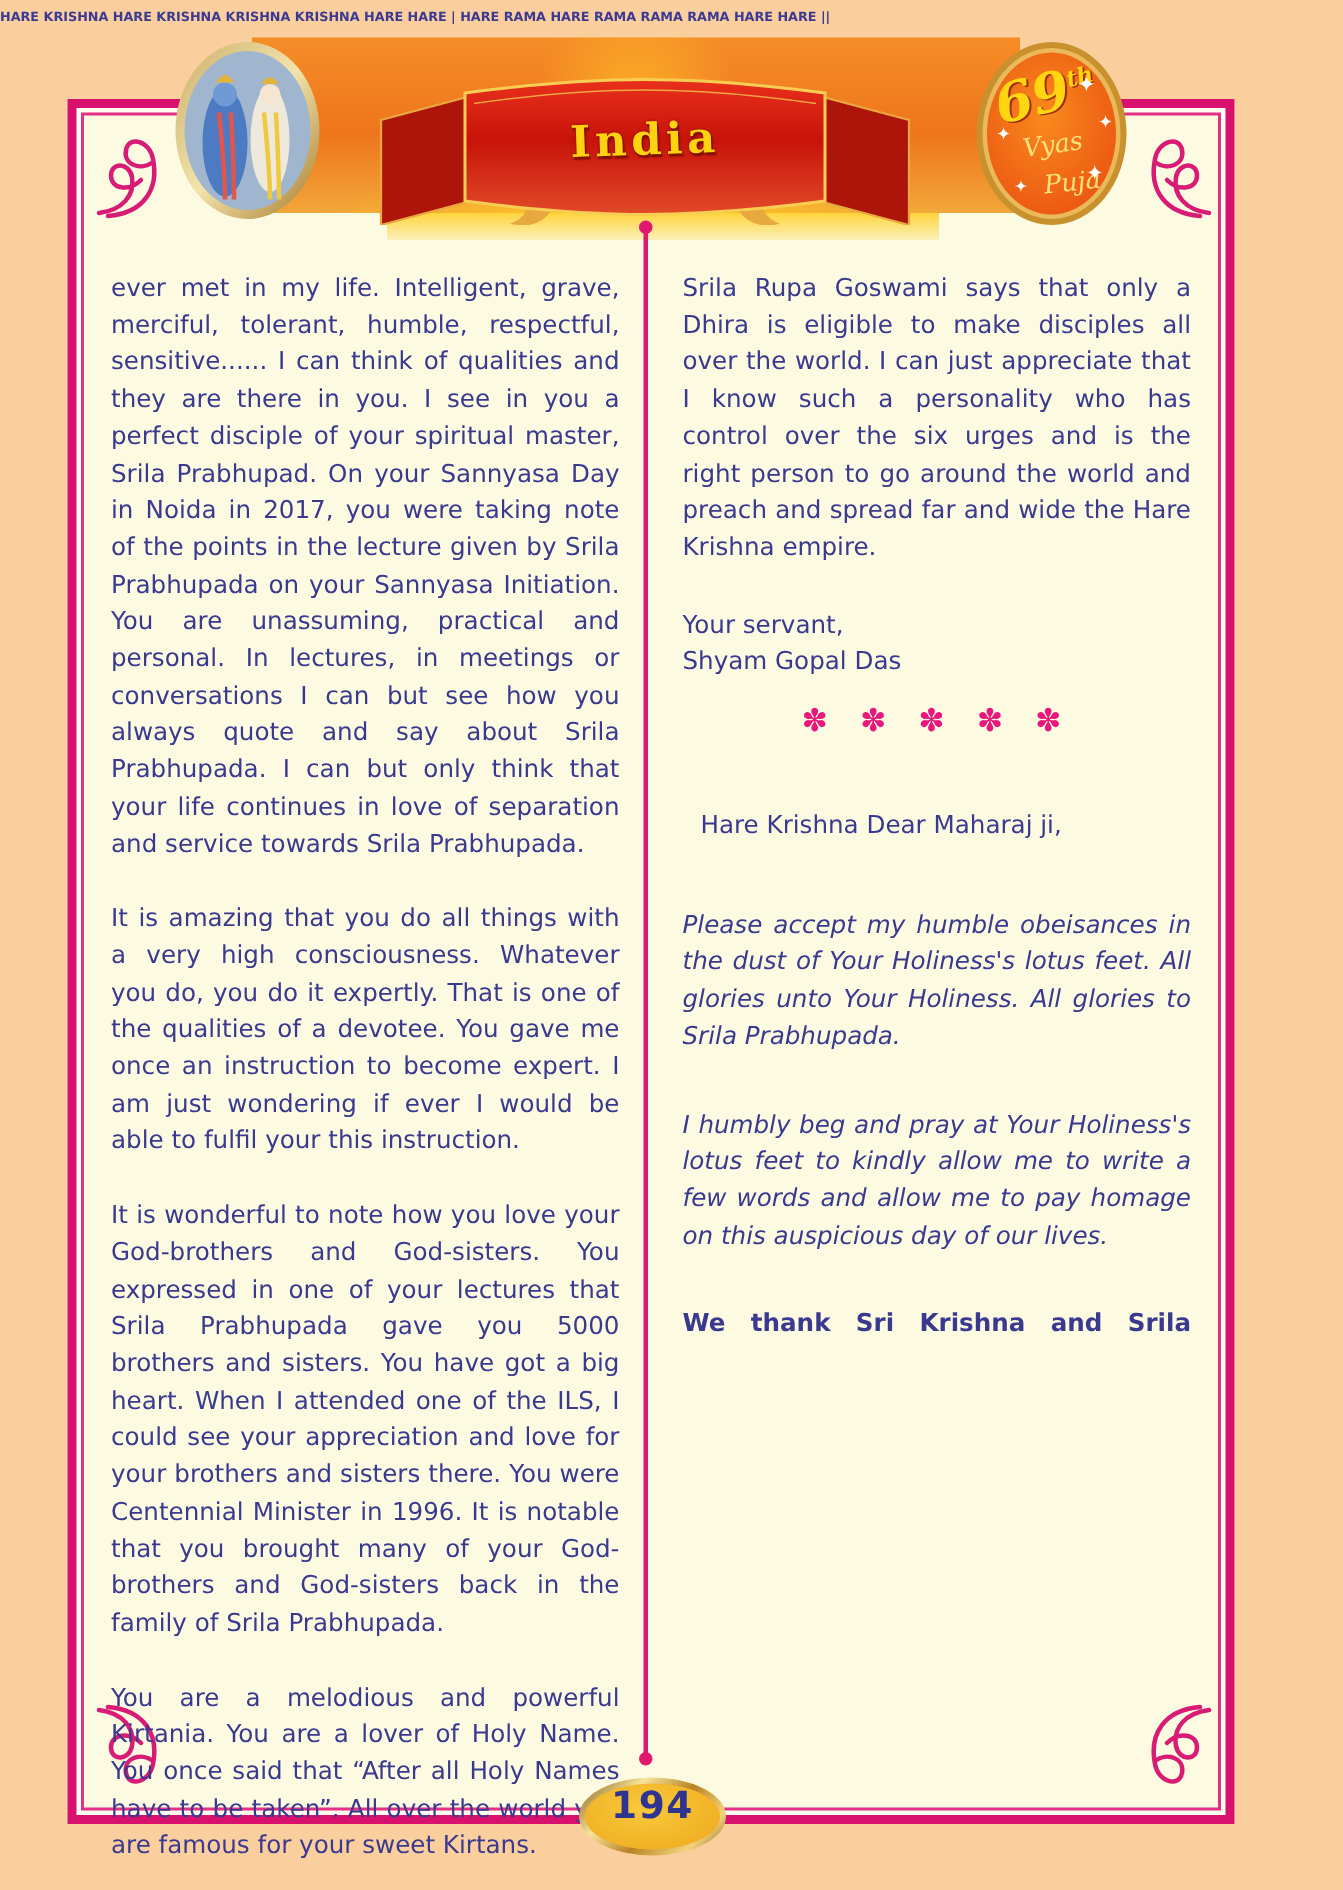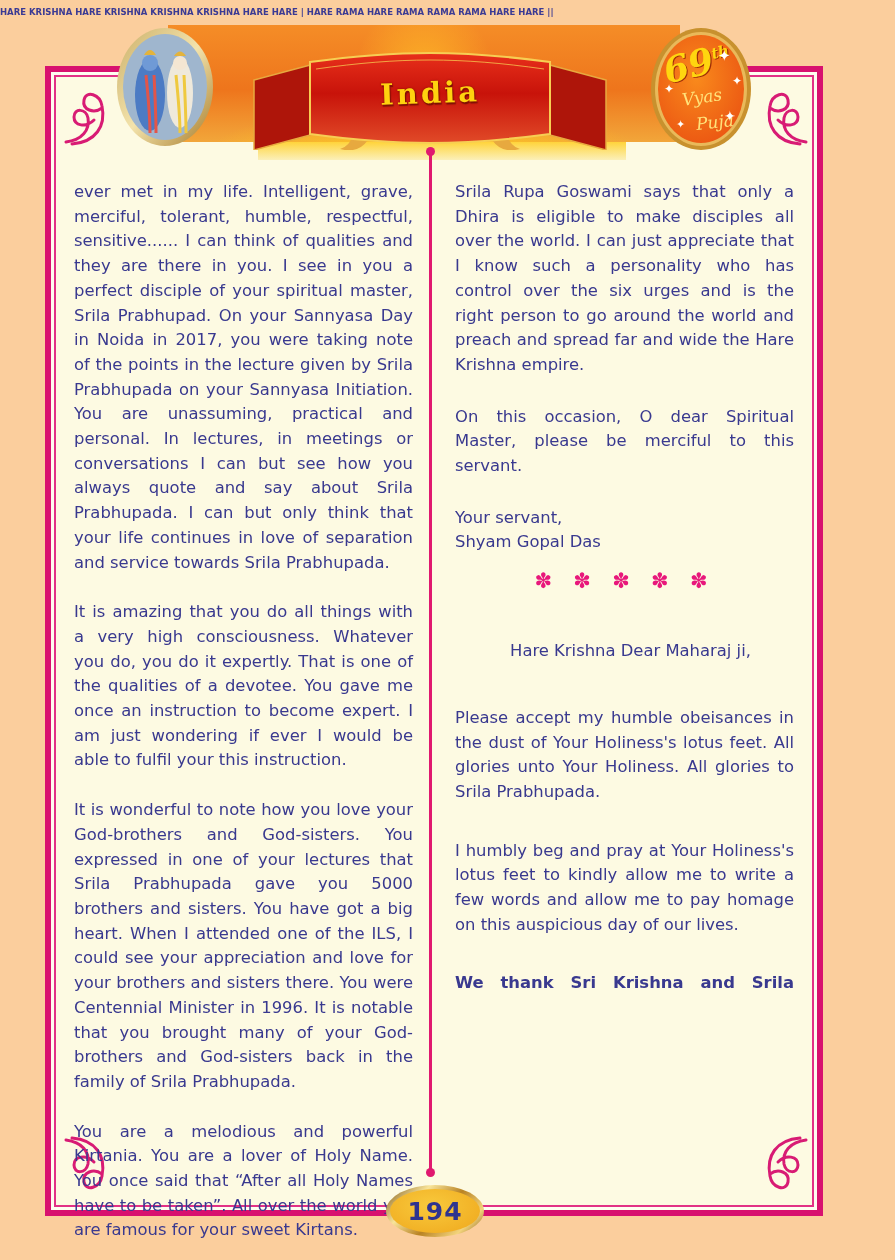--- a/index.html
+++ b/index.html
@@ -83,37 +83,37 @@
     margin:4px 0 25px 0;text-align:justify;font-size:16.4px;line-height:24.7px;
   }
   .col-right p{margin-bottom:27px;}
   .verse{white-space:pre-wrap;font-size:16.4px;line-height:24.7px;margin:0 0 27px 0;}
   .sig-line{font-size:16.4px;line-height:24.7px;}
   .sig-block{margin:0 0 14px 0;}
   .flower-divider{
     text-align:center;color:#E8177B;font-size:21px;letter-spacing:7px;
     margin:6px 0 46px 0;font-weight:bold;
   }
-  .salutation{font-size:16.4px;line-height:24.7px;margin:0 0 42px 12px;text-align:center;}
-  .mb-lg{margin-bottom:34px !important;}
+  .salutation{font-size:16.4px;line-height:24.7px;margin:0 0 42px 12px;}
+  .mb-lg{margin-bottom:34px !important;font-style:italic;}
   .mb-xl{margin-bottom:44px !important;}
   .bold-line{
     font-weight:bold;font-size:16.8px;text-align:justify;text-align-last:justify;
     margin:0;line-height:24.7px;
   }
   
   .page-badge{
     position:absolute;left:386px;top:1185px;width:98px;height:52px;z-index:8;
     border-radius:50%;
     background:linear-gradient(135deg,#7E5410 0%,#F8E49A 30%,#B98324 55%,#F3D47C 80%,#7E5410 100%);
   }
   .page-badge .inner{
     position:absolute;inset:4px;border-radius:50%;
     background:radial-gradient(ellipse at 45% 38%,#F8C93C,#EFA71C);
-    display:flex;align-items:center;justify-content:center;
+    display:flex;align-items:flex-start;justify-content:center;
   }
   .page-badge .inner span{
     font-weight:bold;font-size:25px;color:#2F3490;letter-spacing:1px;
   }
 </style>
 </head>
 <body>
 
 <div class="frame">
   <div class="frame-inner"></div>
@@ -211,21 +211,20 @@
 
 <div class="col col-left">
   <p>ever met in my life. Intelligent, grave, merciful, tolerant, humble, respectful, sensitive...... I can think of qualities and they are there in you. I see in you a perfect disciple of your spiritual master, Srila Prabhupad. On your Sannyasa Day in Noida in 2017, you were taking note of the points in the lecture given by Srila Prabhupada on your Sannyasa Initiation. You are unassuming, practical and personal. In lectures, in meetings or conversations I can but see how you always quote and say about Srila Prabhupada. I can but only think that your life continues in love of separation and service towards Srila Prabhupada.</p>
   <p>It is amazing that you do all things with a very high consciousness. Whatever you do, you do it expertly. That is one of the qualities of a devotee. You gave me once an instruction to become expert. I am just wondering if ever I would be able to fulfil your this instruction.</p>
   <p>It is wonderful to note how you love your God-brothers and God-sisters. You expressed in one of your lectures that Srila Prabhupada gave you 5000 brothers and sisters. You have got a big heart. When I attended one of the ILS, I could see your appreciation and love for your brothers and sisters there. You were Centennial Minister in 1996. It is notable that you brought many of your God-brothers and God-sisters back in the family of Srila Prabhupada.</p>
   <p>You are a melodious and powerful Kirtania. You are a lover of Holy Name. You once said that “After all Holy Names have to be taken”. All over the world you are famous for your sweet Kirtans.</p>
 </div>
 
 <div class="col col-right">
   <p>Srila Rupa Goswami says that only a Dhira is eligible to make disciples all over the world. I can just appreciate that I know such a personality who has control over the six urges and is the right person to go around the world and preach and spread far and wide the Hare Krishna empire.</p>
-  <p>On this occasion, O dear Spiritual Master, please be merciful to this servant.</p>
   <div class="sig-block">
     <div class="sig-line">Your servant,</div>
     <div class="sig-line">Shyam Gopal Das</div>
   </div>
   <div class="flower-divider">✽ ✽ ✽ ✽ ✽</div>
   <div class="salutation">Hare Krishna Dear Maharaj ji,</div>
   <p class="mb-lg">Please accept my humble obeisances in the dust of Your Holiness's lotus feet. All glories unto Your Holiness. All glories to Srila Prabhupada.</p>
   <p class="mb-lg">I humbly beg and pray at Your Holiness's lotus feet to kindly allow me to write a few words and allow me to pay homage on this auspicious day of our lives.</p>
   <p class="bold-line">We thank Sri Krishna and Srila</p>
 </div>

